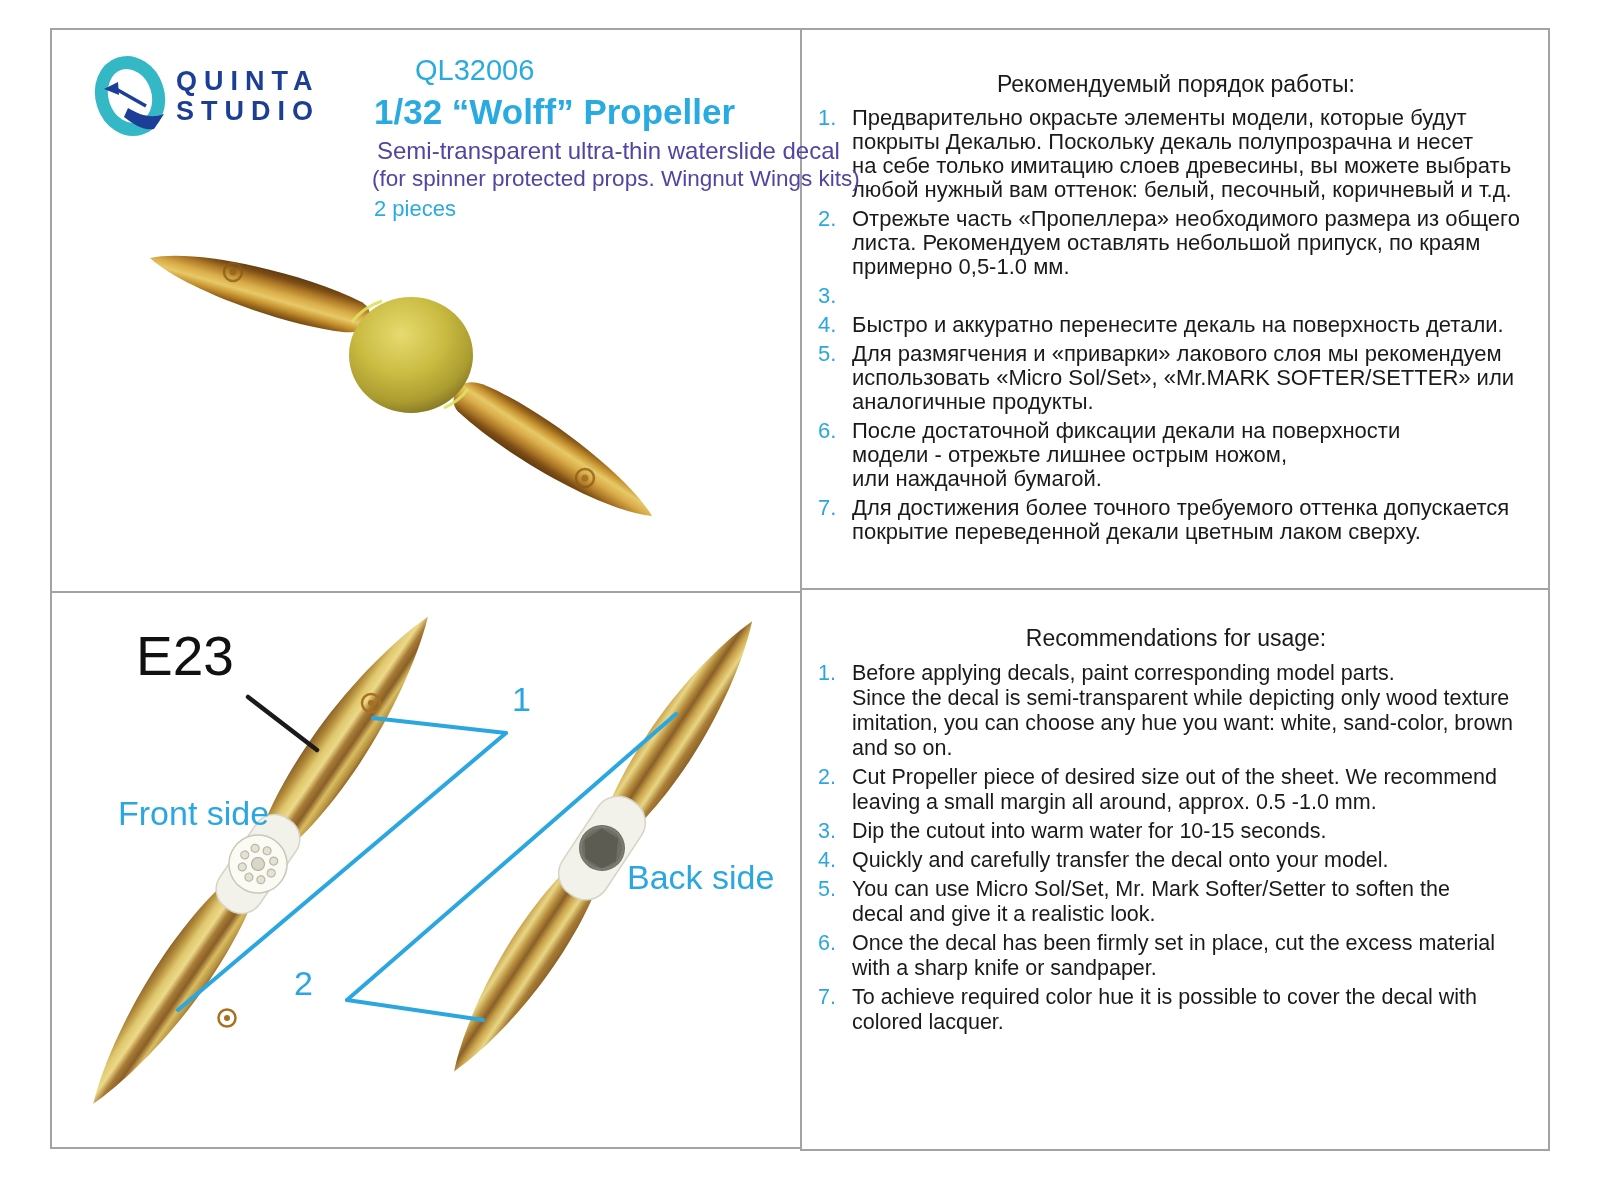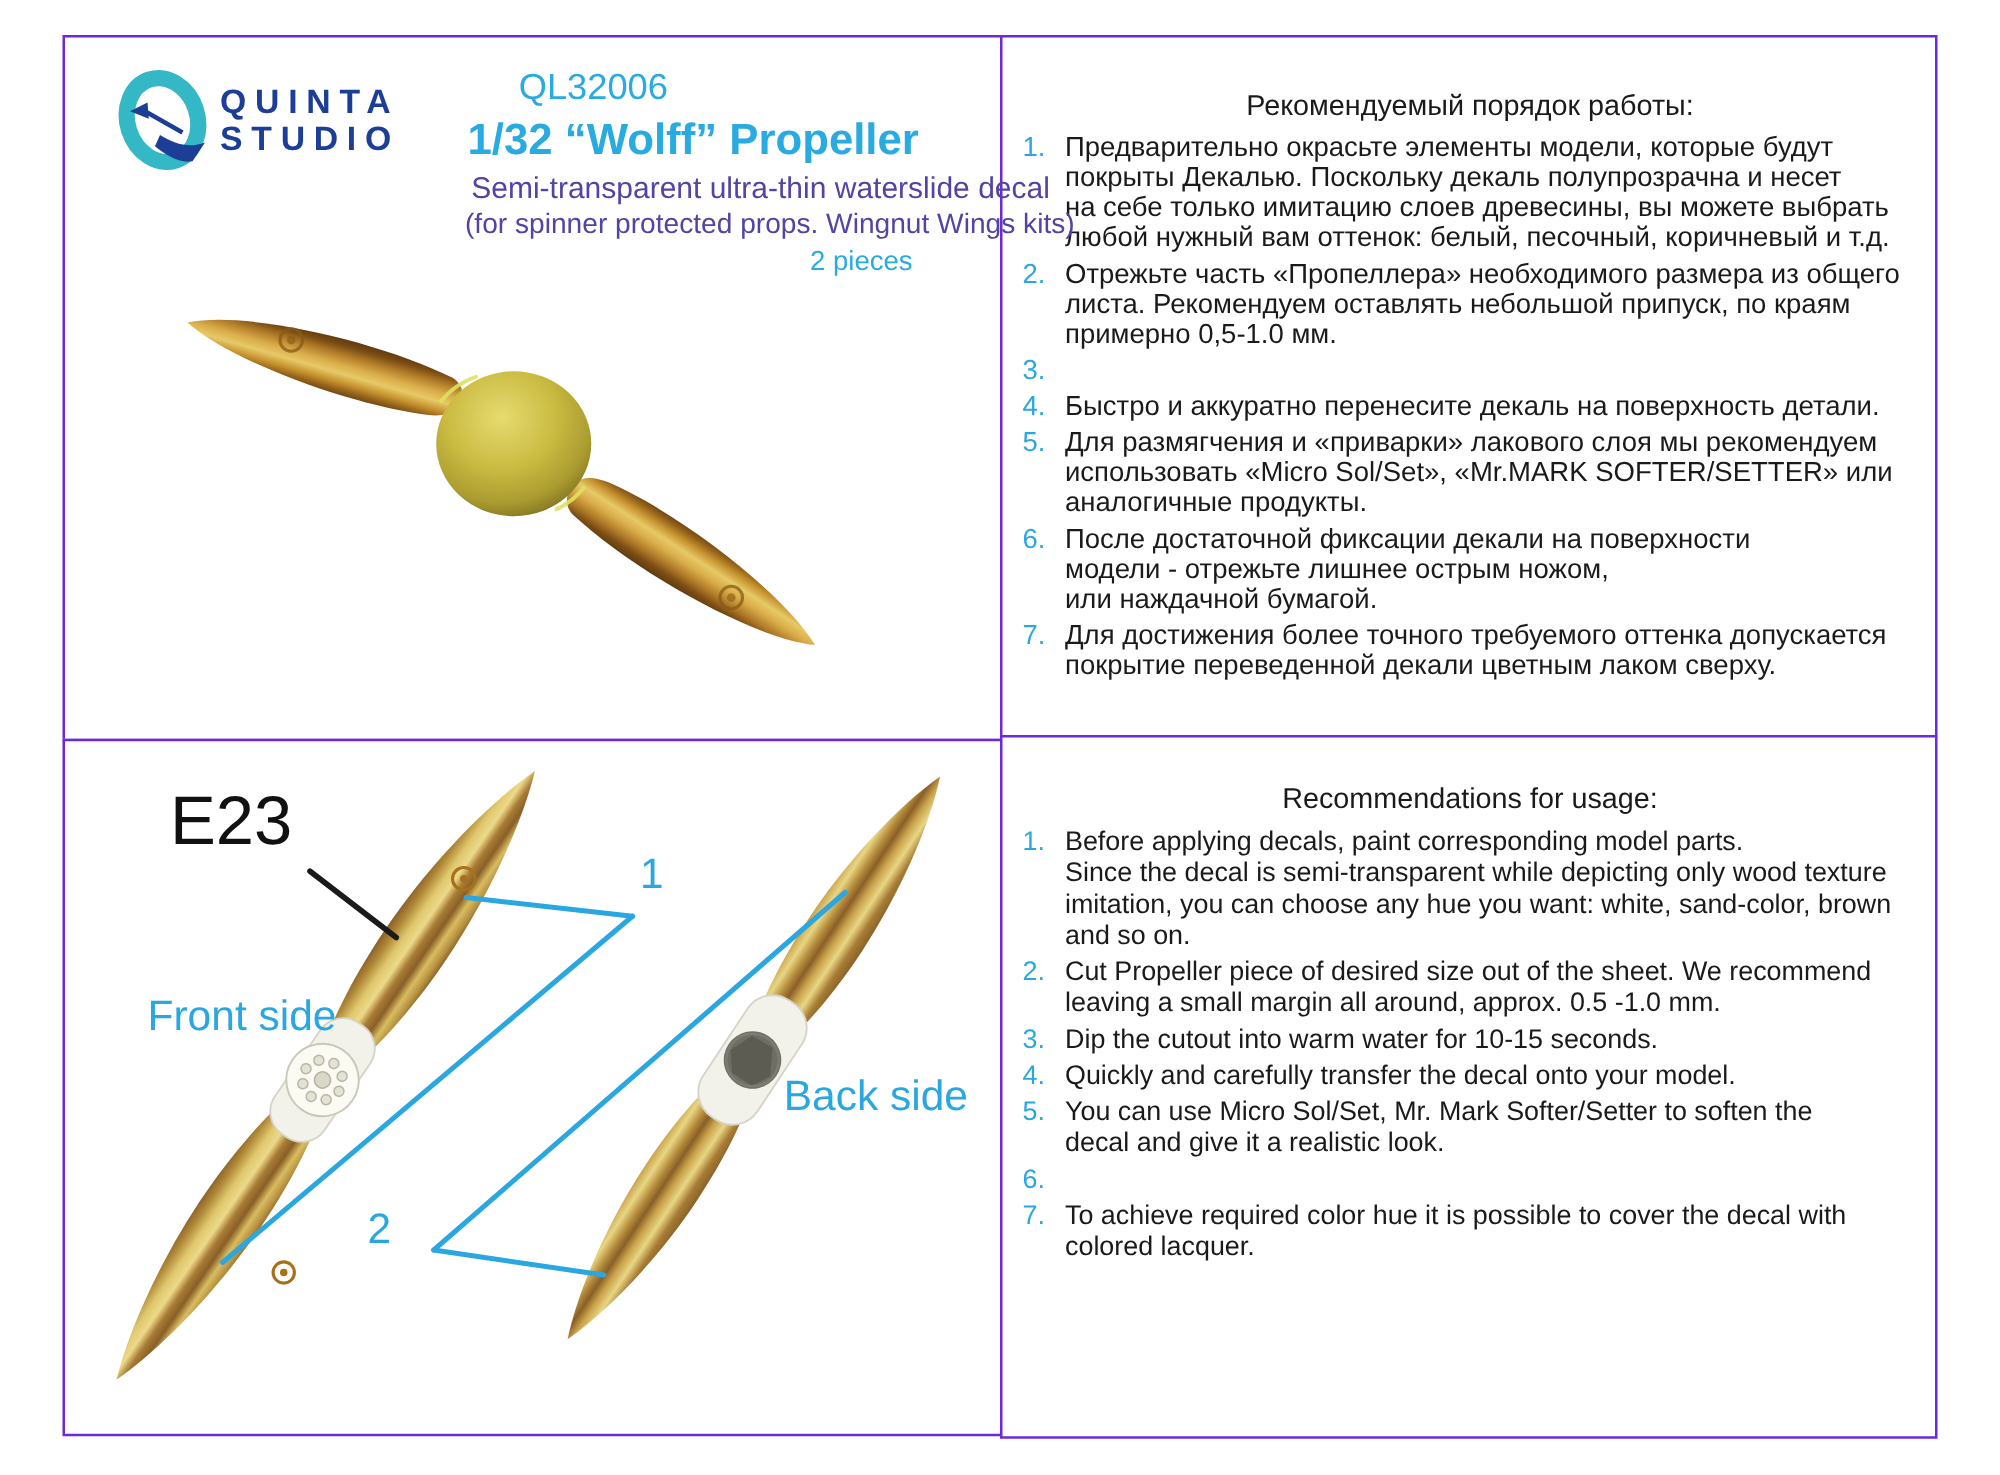--- a/index.html
+++ b/index.html
@@ -1,32 +1,32 @@
 <!DOCTYPE html>
 <html><head>
 <meta charset="utf-8">
 <style>
   html,body{margin:0;padding:0;background:#fff;}
   .page{position:relative;width:1600px;height:1180px;background:#ffffff;overflow:hidden;
         font-family:"Liberation Sans", sans-serif;color:#1a1a1a;}
-  .panel{position:absolute;border:2px solid #6d28d9;background:#fff;box-sizing:border-box;overflow:hidden;}
+  .panel{position:absolute;border:2px solid #a3a3a3;background:#fff;box-sizing:border-box;overflow:hidden;}
   #panel-tl{left:50px;top:28px;width:752px;height:565px;}
   #panel-tr{left:800px;top:28px;width:750px;height:562px;}
   #panel-bl{left:50px;top:591px;width:752px;height:558px;}
   #panel-br{left:800px;top:588px;width:750px;height:563px;}
   .art{position:absolute;left:0;top:0;width:1600px;height:1180px;pointer-events:none;}
   .abs{position:absolute;white-space:nowrap;}
 
   
   .brand-words{left:176px;top:66px;color:#1d3e96;font-weight:bold;font-size:27px;line-height:30px;letter-spacing:7px;}
   .code{left:374px;top:54px;color:#29abe2;font-size:29px;margin-left:41px;}
   .title{left:374px;top:92px;color:#29abe2;font-size:35px;font-weight:bold;}
   .subtitle{left:377px;top:137px;color:#5244a3;font-size:24px;}
   .kits{left:372px;top:166px;color:#5244a3;font-size:22.5px;}
-  .pieces{left:374px;top:196px;width:356px;text-align:right;color:#29abe2;font-size:22px;}
+  .pieces{left:374px;top:196px;width:356px;text-align:left;color:#29abe2;font-size:22px;}
   .warning{left:377px;top:528px;width:400px;text-align:right;color:#e63b2f;font-size:28px;}
 
   
   .part-code{left:136px;top:624px;font-size:55px;color:#111;}
   .side-label{color:#2aa7e0;font-size:34px;}
   #front-side{left:118px;top:794px;}
   #back-side{left:627px;top:858px;}
   .callout-num{color:#2aa7e0;font-size:34px;}
   #callout-1{left:512px;top:680px;}
   #callout-2{left:294px;top:964px;}
@@ -114,20 +114,22 @@
           <span class="num">4.</span>
           <span class="txt">Quickly and carefully transfer the decal onto your model.</span>
         </div>
       <div class="li">
           <span class="num">5.</span>
           <span class="txt">You can use Micro Sol/Set, Mr. Mark Softer/Setter to soften the
 decal and give it a realistic look.</span>
         </div>
       <div class="li">
           <span class="num">6.</span>
+          <span class="txt">Once the decal has been firmly set in place, cut the excess material
+with a sharp knife or sandpaper.</span>
         </div>
       <div class="li">
           <span class="num">7.</span>
           <span class="txt">To achieve required color hue it is possible to cover the decal with
 colored lacquer.</span>
         </div>
     </div>
   </div>
 
   <svg class="art" viewBox="0 0 1600 1180">

